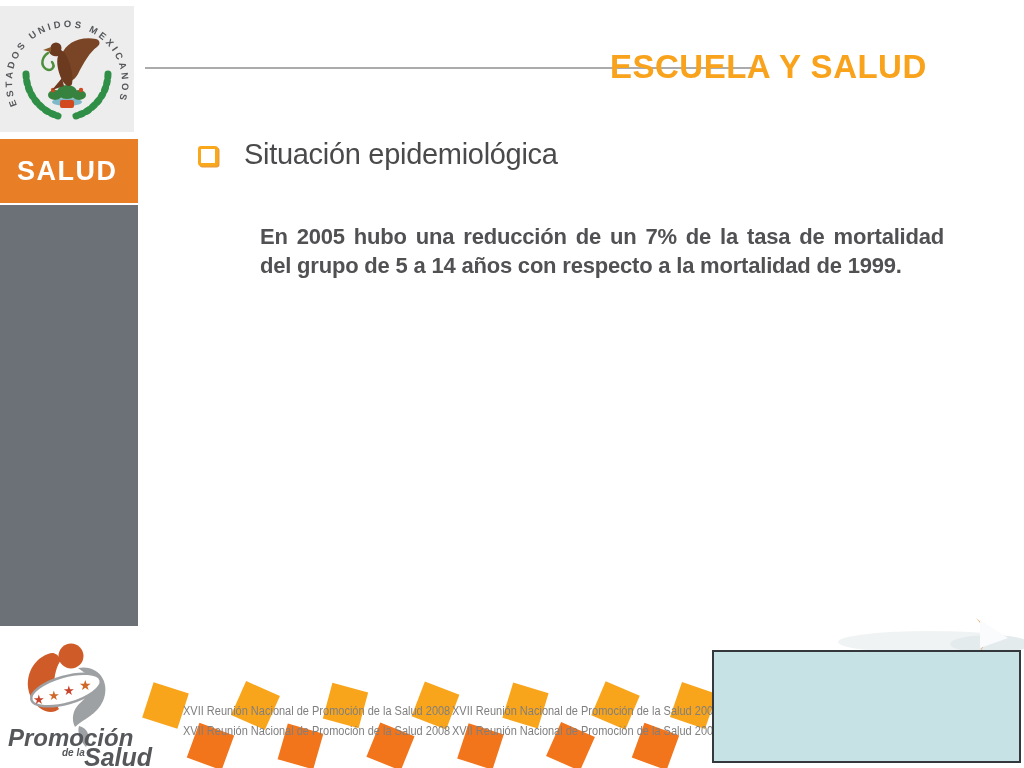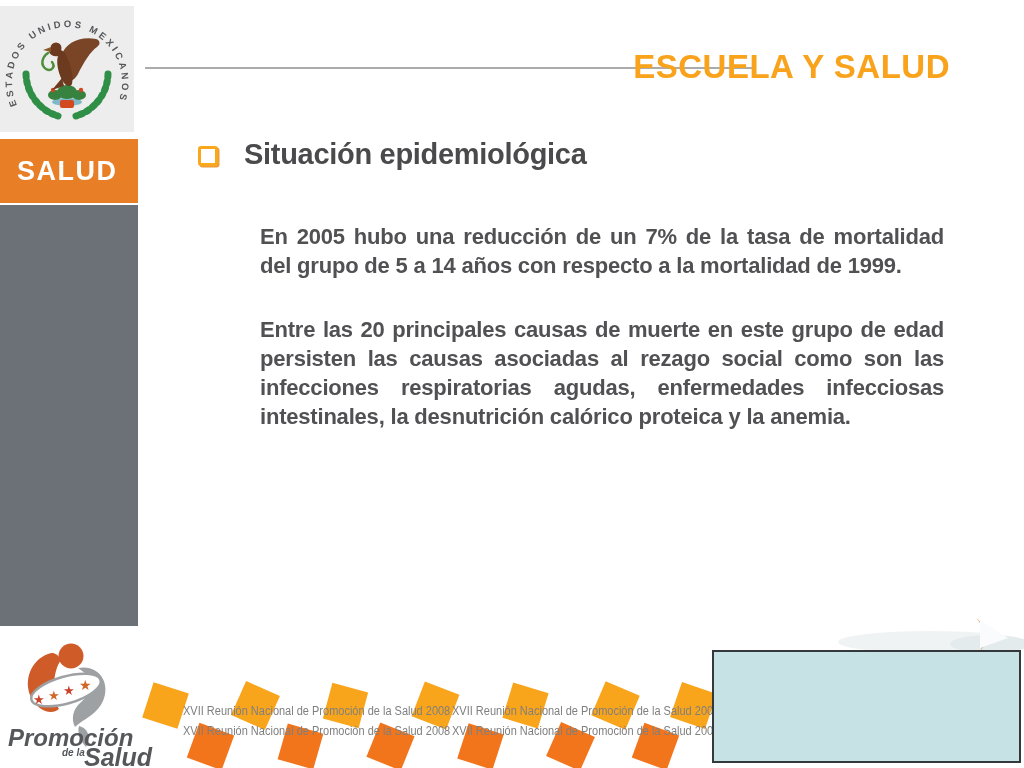--- a/index.html
+++ b/index.html
@@ -12,33 +12,33 @@
   .logo-panel svg{position:absolute;left:4px;top:0;}
   .salud-box{
     position:absolute;left:0;top:139px;width:138px;height:64px;background:#E87E26;
     color:#ffffff;font-weight:bold;font-size:27px;letter-spacing:1.5px;
     line-height:64px;padding-left:17px;box-sizing:border-box;
   }
   .gray-bar{position:absolute;left:0;top:205px;width:138px;height:421px;background:#6B7176;}
   
   .header-line{position:absolute;left:145px;top:67px;width:607px;height:2px;background:#ABABAB;z-index:0;}
   .slide-title{
-    position:absolute;left:610px;top:48px;width:340px;text-align:right;
+    position:absolute;left:610px;top:48px;width:340px;
     color:#F9A21B;font-weight:bold;font-size:33px;letter-spacing:0.5px;z-index:1;white-space:nowrap;
   }
   
   .heading-row{position:absolute;left:198px;top:138px;z-index:1;}
   .heading-bullet{
     position:absolute;left:0;top:8px;width:14px;height:14px;background:#fff;
     border:3.5px solid #F9A81B;border-radius:3px;
     box-shadow:1.5px 1.5px 0 rgba(233,139,21,.85);display:inline-block;
   }
   .heading-text{
     position:absolute;left:46px;top:0;white-space:nowrap;
-    color:#4A4A4C;font-weight:bold;font-size:29px;letter-spacing:-0.3px;
+    color:#4A4A4C;font-weight:normal;font-size:29px;letter-spacing:-0.3px;
   }
   .body-copy{
     position:absolute;left:248px;top:222px;width:684px;
     color:#515154;font-weight:bold;font-size:22px;line-height:29px;
     letter-spacing:-0.2px;text-align:justify;z-index:1;margin-left:12px;
   }
   .body-copy p{margin:0 0 35px 0;}
   .body-copy p:last-child{margin-bottom:0;}
   
   .diamond{position:absolute;width:37px;height:37px;z-index:1;}
@@ -99,21 +99,20 @@
   </div>
   <div class="gray-bar"></div>
 
   <div class="heading-row">
     <span class="heading-bullet"></span>
     <span class="heading-text">Situación epidemiológica</span>
   </div>
 
   <div class="body-copy">
     <p>En 2005 hubo una reducción de un 7% de  la tasa de mortalidad del grupo de 5 a 14 años con respecto a la mortalidad de 1999.</p>
-    <p>Entre las 20 principales causas de muerte en este grupo de edad persisten las causas asociadas al rezago social como son las infecciones respiratorias agudas, enfermedades infecciosas intestinales, la desnutrición calórico proteica y la anemia.</p>
   </div>
 
   <svg class="swoosh" viewBox="0 0 194 50">
     <ellipse cx="100" cy="34" rx="92" ry="11" fill="#F0F3F4"></ellipse>
     <ellipse cx="160" cy="36" rx="40" ry="9" fill="#E4EBED"></ellipse>
     <path d="M146,10 C156,20 158,33 148,46 C158,36 160,20 146,10 Z" fill="#E3A566"></path>
     <path d="M150,12 L178,30 L150,40 Z" fill="#FAFBFC"></path>
   </svg>
 
   <div id="diamonds">

